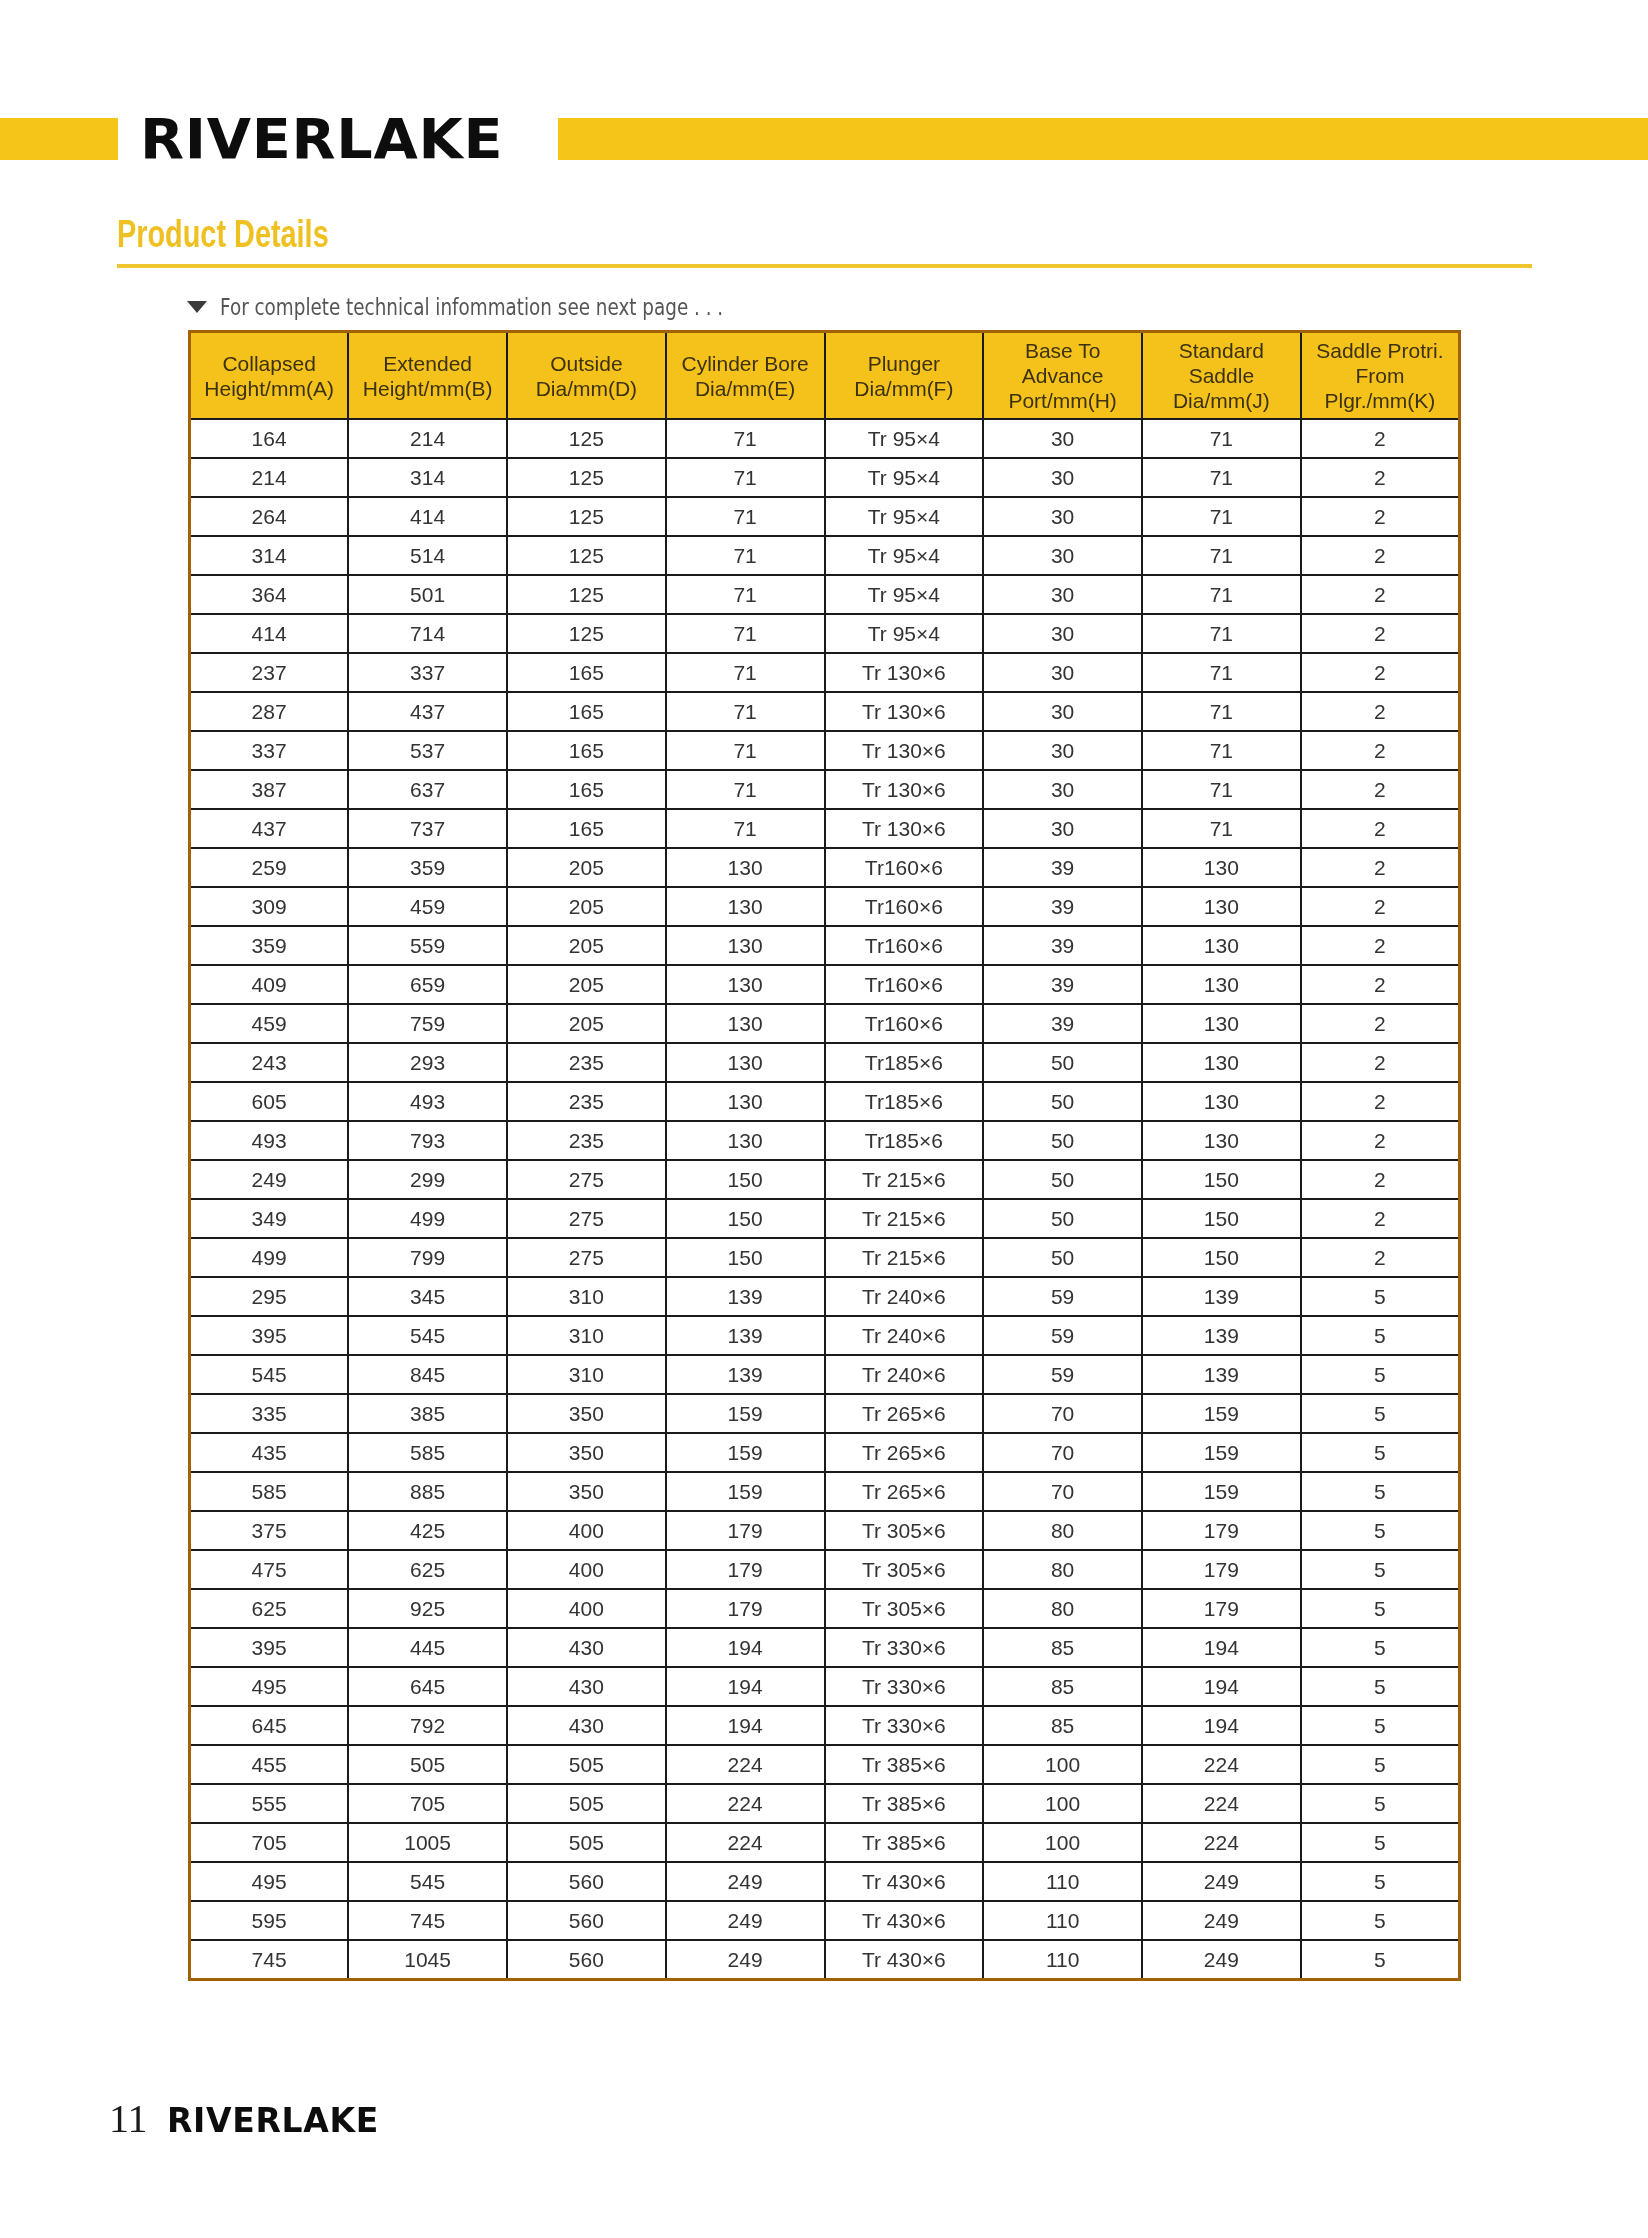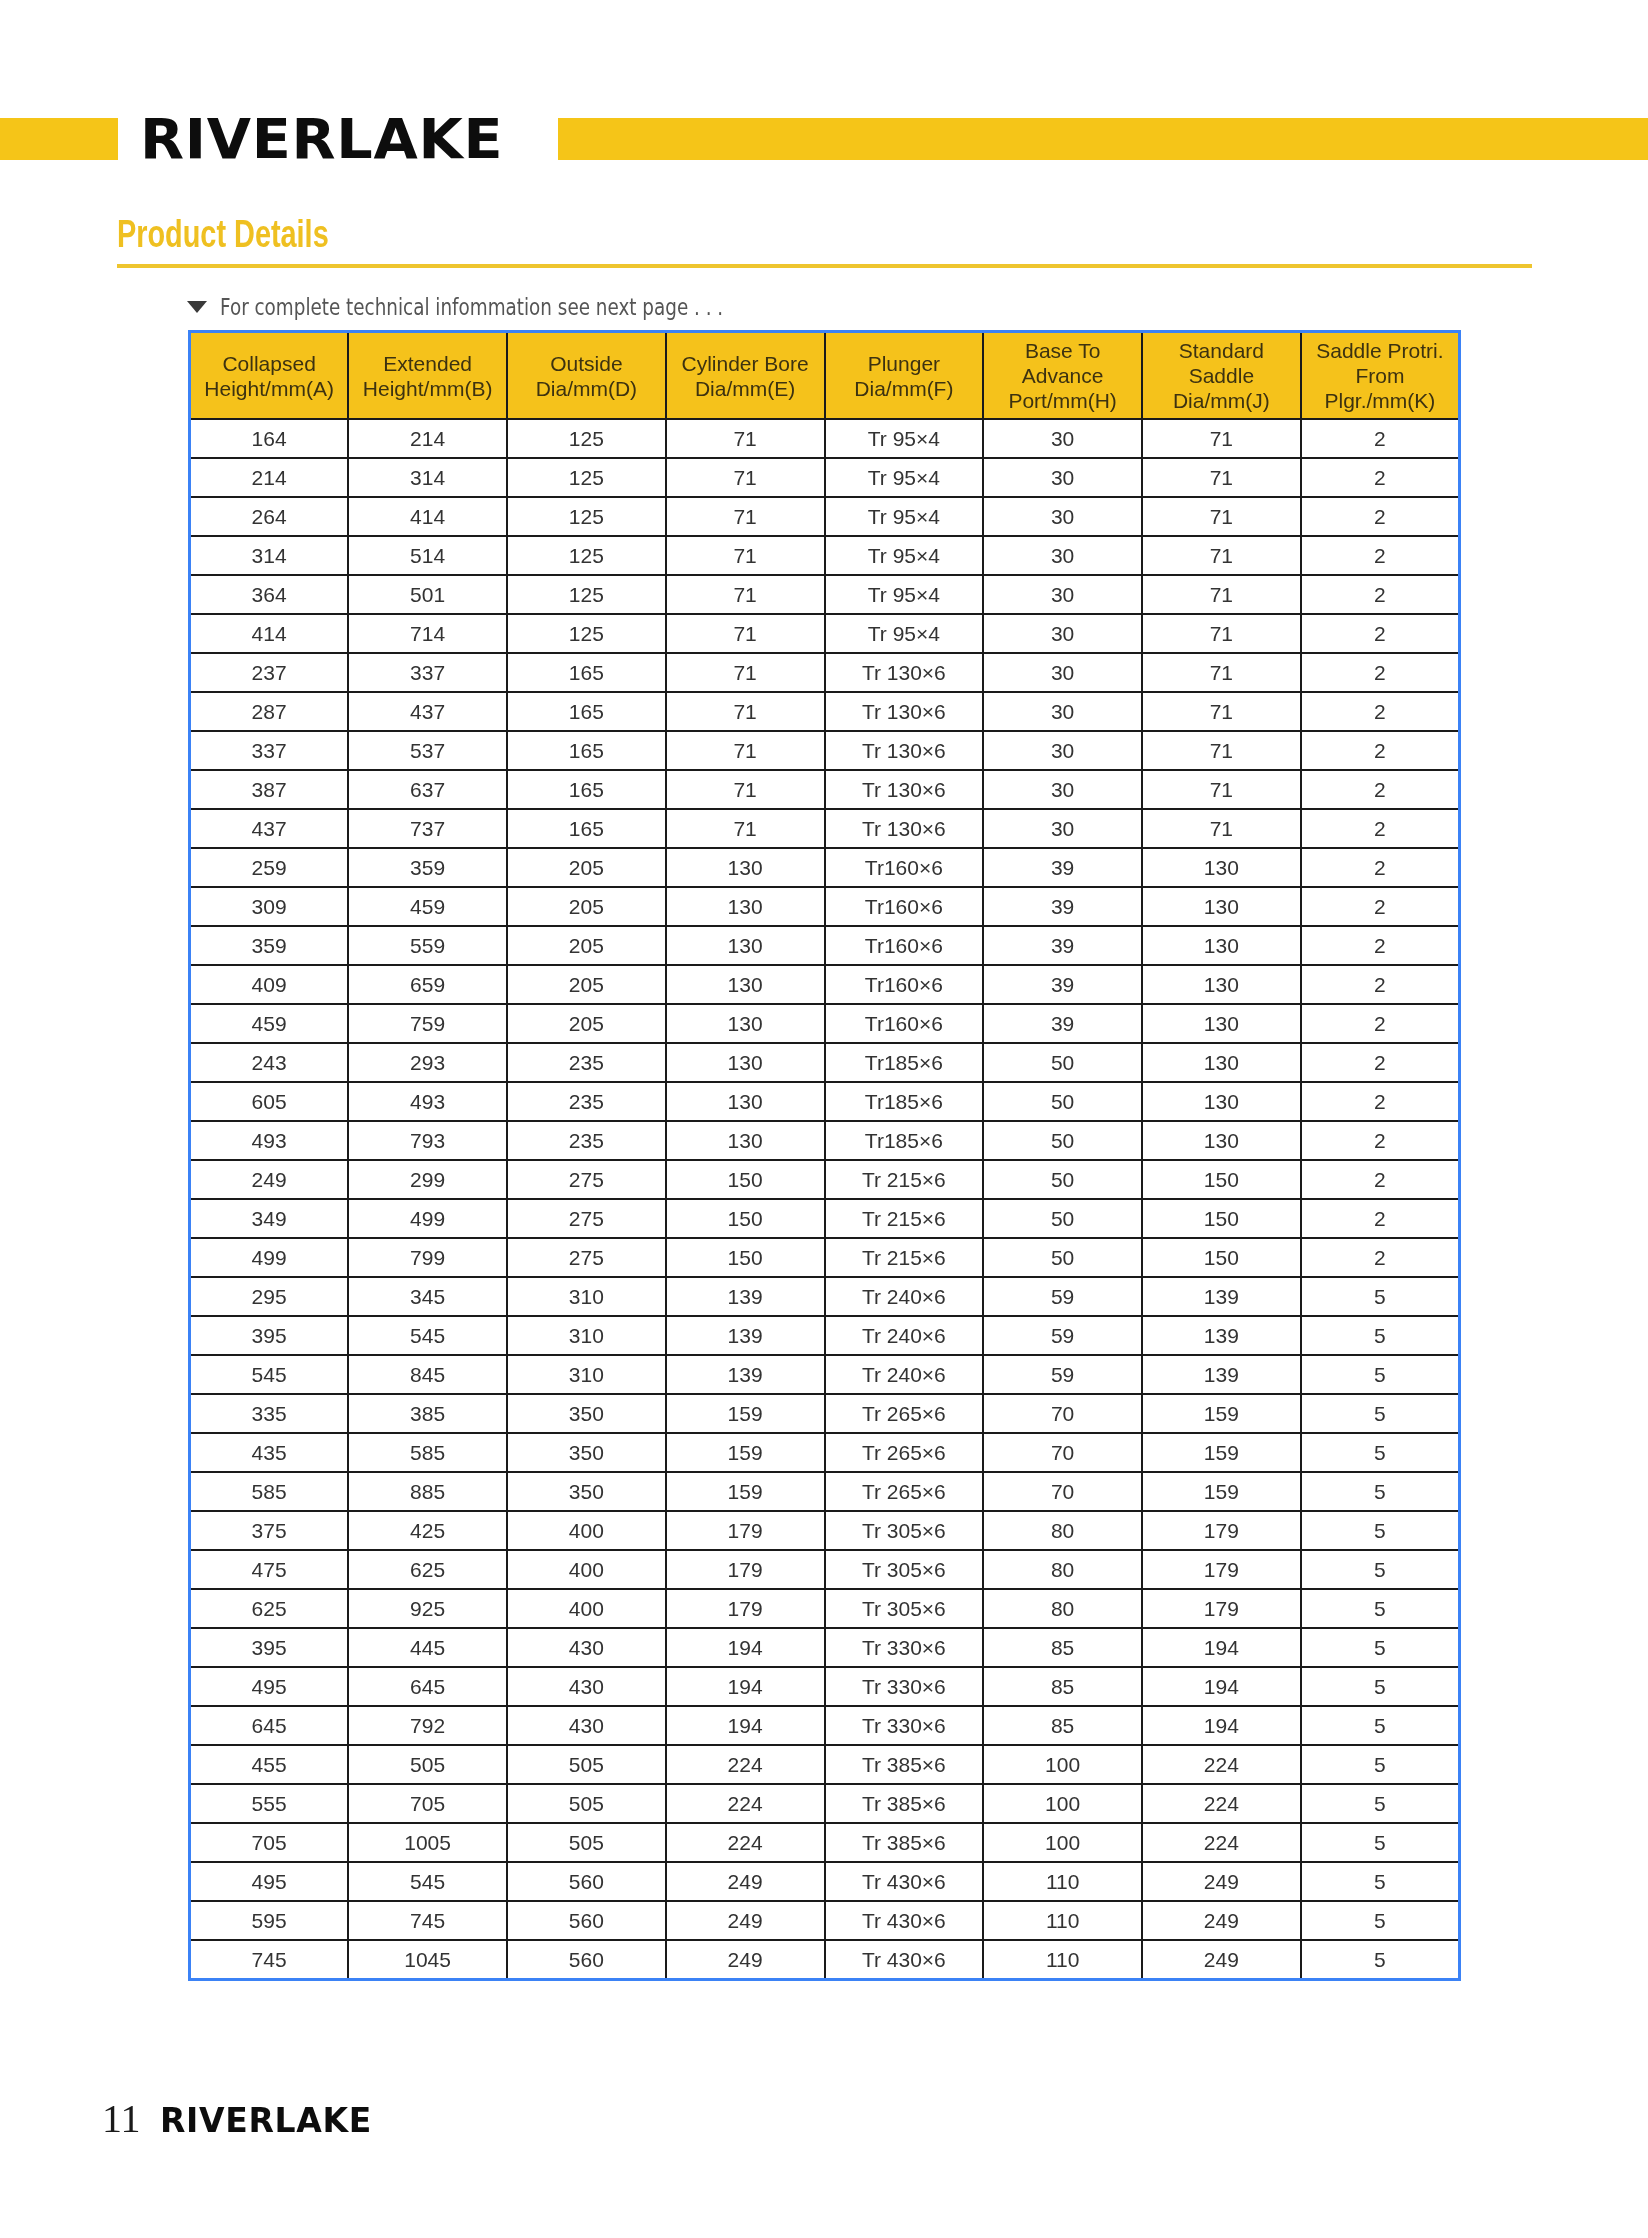--- a/index.html
+++ b/index.html
@@ -6,25 +6,25 @@
   body { width:1648px; height:2239px; position:relative; overflow:hidden; font-family:"Liberation Sans", sans-serif; }
   .bar { position:absolute; top:118px; height:42px; background:#F5C518; }
   .bar-left { left:0; width:118px; }
   .bar-right { left:558px; right:0; }
   .logo { position:absolute; left:140px; top:109px; height:60px; line-height:60px; font-family:"DejaVu Sans", sans-serif; font-weight:900; font-size:55px; letter-spacing:0.7px; color:#0d0d0d; transform:scaleX(1.04); transform-origin:left center; }
   .section-title { position:absolute; left:117px; top:212px; font-family:"Liberation Sans", sans-serif; font-weight:bold; font-size:39px; color:#EFC021; transform:scaleX(0.74); transform-origin:left top; letter-spacing:0px; }
   .rule { position:absolute; left:117px; top:264px; width:1415px; height:3.7px; background:#EEC52E; }
   .note { position:absolute; left:187px; top:293px; height:27px; display:flex; align-items:center;justify-content:center; }
   .note-tri { width:0; height:0; border-left:10.4px solid transparent; border-right:10.4px solid transparent; border-top:12px solid #3a3a3a; margin-right:13.4px; }
   .note-text { font-family:"DejaVu Sans", sans-serif; font-size:22.4px; color:#555; transform:scaleX(0.82); transform-origin:left center; white-space:nowrap; }
-  table.spec { position:absolute; left:188px; top:330px; width:1273px; border-collapse:collapse; table-layout:fixed; border:3px solid #3b82f6; }
+  table.spec { position:absolute; left:188px; top:330px; width:1273px; border-collapse:collapse; table-layout:fixed; border:3px solid #a16207; }
   table.spec th, table.spec td { border:2.2px solid #1a1a1a; text-align:center; vertical-align:middle; padding:0; }
   table.spec th { background:#F5C21B; color:#3d3210; font-weight:normal; font-size:21px; line-height:25px; height:85px; }
   table.spec td { height:37px; font-size:21px; color:#333; background:#fff; }
-  .footer { position:absolute; left:102px; top:2095px; display:flex; align-items:baseline; }
+  .footer { position:absolute; left:109px; top:2095px; display:flex; align-items:baseline; }
   .page-num { font-family:"Liberation Serif", serif; font-size:40px; color:#1a1a1a; margin-right:19.4px; }
   .footer-logo { font-family:"DejaVu Sans", sans-serif; font-weight:900; font-size:33px; color:#0d0d0d; letter-spacing:0.7px; }
 </style>
 </head>
 <body>
 
 <div class="bar bar-left"></div>
 <div class="logo">RIVERLAKE</div>
 <div class="bar bar-right"></div>
 

